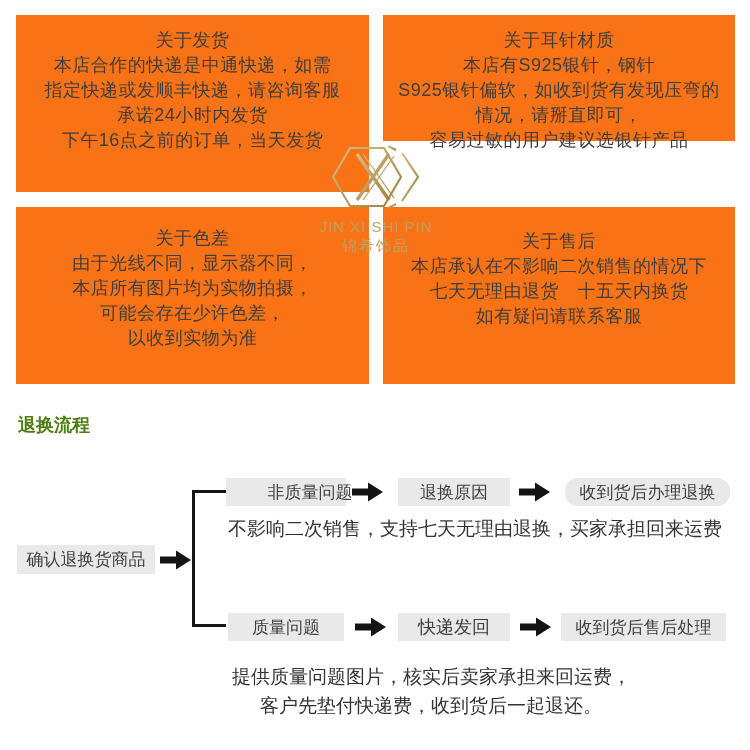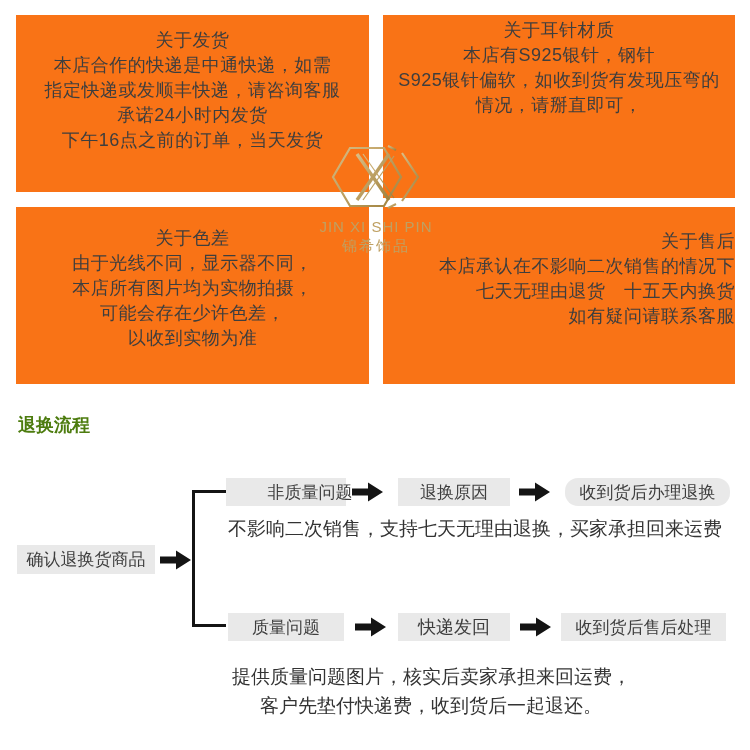--- a/index.html
+++ b/index.html
@@ -3,23 +3,23 @@
 <meta charset="utf-8">
 <style>
   html,body{margin:0;padding:0;background:#fff;}
   .page{position:relative;width:750px;height:750px;background:#ffffff;
         font-family:"Liberation Sans",sans-serif;overflow:hidden;}
 
   
   .ibox{position:absolute;background:#f97316;color:#3e3e3e;text-align:center;
         font-size:18px;line-height:25px;box-sizing:border-box;letter-spacing:0.5px;}
   #box-shipping{left:16px;top:15px;width:353px;height:177px;padding-top:13px;}
-  #box-material{left:383px;top:15px;width:352px;height:183px;padding-top:3px;}
+  #box-material{left:383px;top:15px;width:352px;height:126px;padding-top:13px;}
   #box-colordiff{left:16px;top:207px;width:353px;height:177px;padding-top:19px;}
-  #box-aftersale{left:383px;top:207px;width:352px;height:177px;padding-top:22px;text-align:right;}
+  #box-aftersale{left:383px;top:207px;width:352px;height:177px;padding-top:22px;}
   .ibox .line{white-space:nowrap;}
 
   
   .logo{position:absolute;left:316px;top:141px;width:120px;text-align:center;z-index:5;}
   .logo svg{display:block;margin:0 auto;}
   .logo-latin{font-size:15px;font-weight:400;letter-spacing:1px;color:#bfa062;
               margin-top:5px;white-space:nowrap;}
   .logo-cjk{font-size:15px;letter-spacing:2px;color:#bfa062;margin-top:2px;white-space:nowrap;}
 
   
@@ -62,20 +62,21 @@
     <div class="line">指定快递或发顺丰快递，请咨询客服</div>
     <div class="line">承诺24小时内发货</div>
     <div class="line">下午16点之前的订单，当天发货</div>
   </div>
 
   <div class="ibox" id="box-material">
     <div class="line">关于耳针材质</div>
     <div class="line">本店有S925银针，钢针</div>
     <div class="line">S925银针偏软，如收到货有发现压弯的</div>
     <div class="line">情况，请掰直即可，</div>
+    <div class="line">容易过敏的用户建议选银针产品</div>
   </div>
 
   <div class="ibox" id="box-colordiff">
     <div class="line">关于色差</div>
     <div class="line">由于光线不同，显示器不同，</div>
     <div class="line">本店所有图片均为实物拍摄，</div>
     <div class="line">可能会存在少许色差，</div>
     <div class="line">以收到实物为准</div>
   </div>
 

